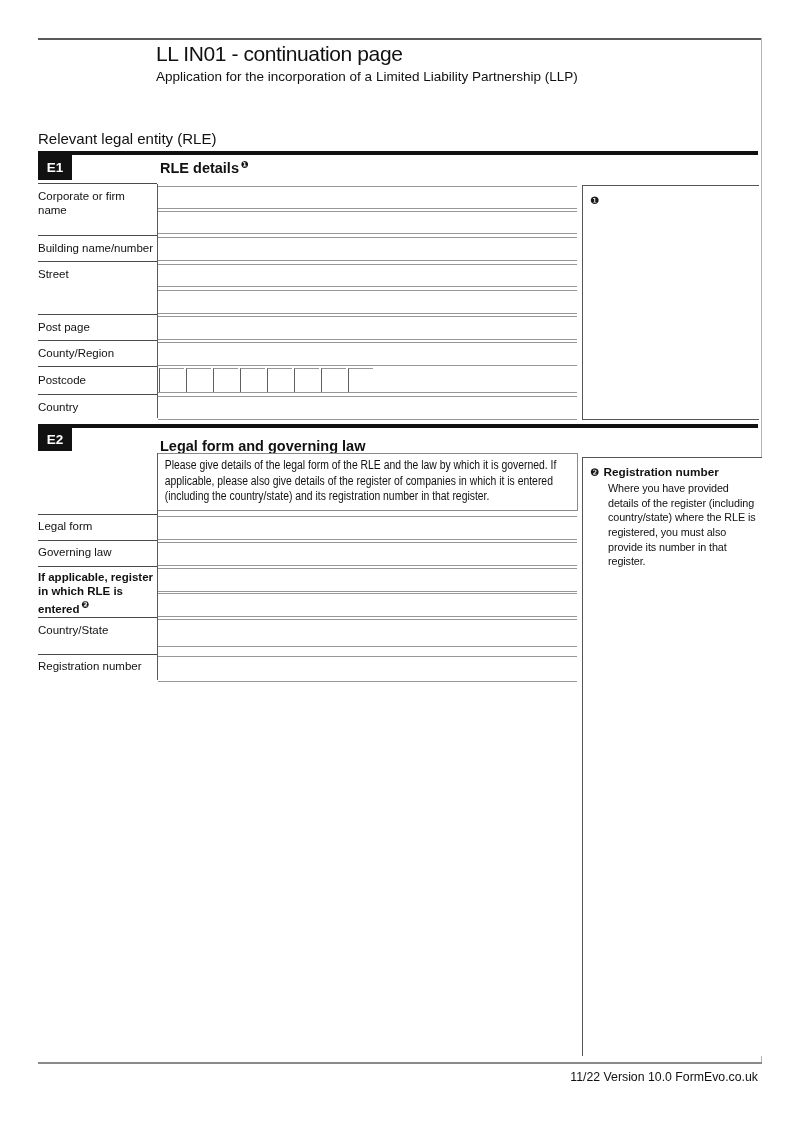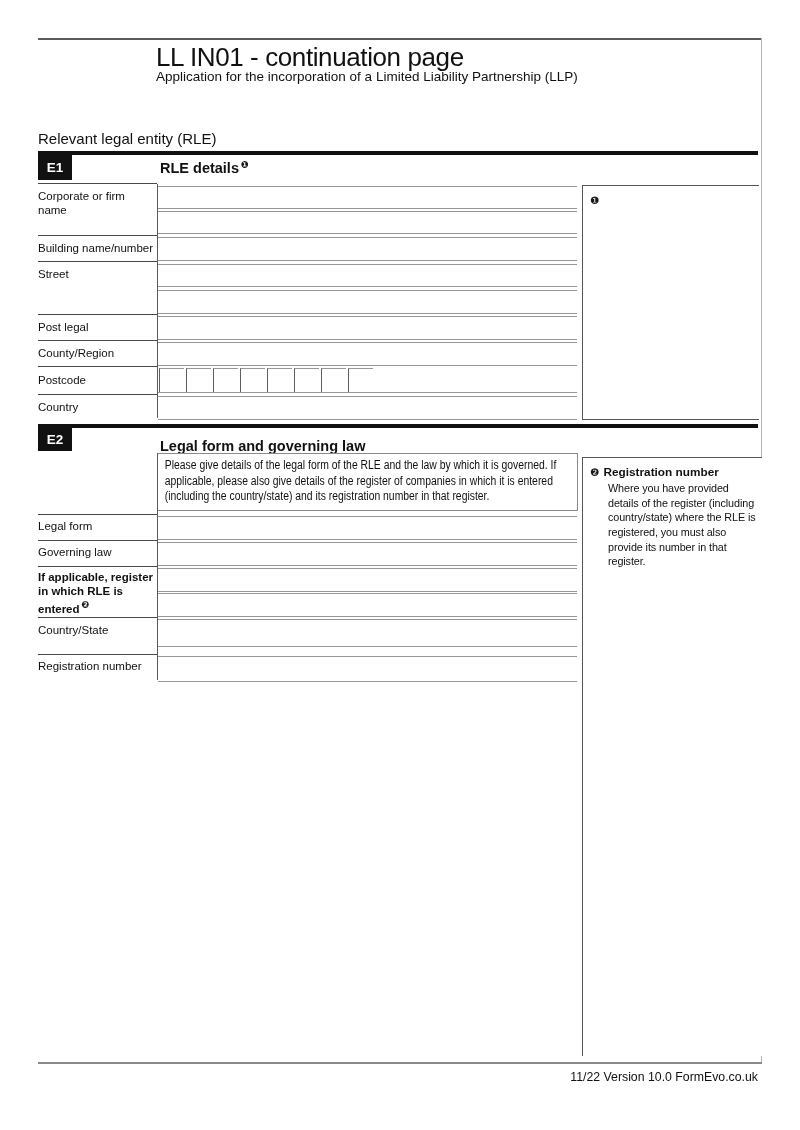--- a/index.html
+++ b/index.html
@@ -6,21 +6,21 @@
   .page {
     position:relative; width:800px; height:1130px; background:#ffffff;
     font-family:"Liberation Sans","DejaVu Sans",sans-serif; color:#1a1a1a;
     overflow:hidden;
   }
   
   .top-rule    { position:absolute; left:38px; top:38px;  width:724px; border-top:2px solid #5a5a5a; }
   .right-rule  { position:absolute; left:761px; top:38px; height:1025px; border-left:1px solid #b4b4b4; }
   .bottom-rule { position:absolute; left:38px; top:1062px; width:724px; border-top:2px solid #8a8a8a; }
 
-  .title    { position:absolute; left:156px; top:42px;  font-size:26px; letter-spacing:-0.4px; color:#111; }
+  .title    { position:absolute; left:156px; top:42px;  font-size:21px; letter-spacing:-0.4px; color:#111; }
   .subtitle { position:absolute; left:156px; top:69px;  font-size:13.5px; color:#111; }
   .section-heading { position:absolute; left:38px; top:130px; font-size:15px; font-weight:400; color:#111; }
 
   .bar { position:absolute; left:38px; width:720px; height:4px; background:#111; }
   .tab { position:absolute; left:38px; width:34px; background:#111; color:#fff; font-weight:700;
          font-size:13.5px; display:flex; align-items:center; justify-content:center; }
   .block-heading { position:absolute; left:160px; font-size:14.5px; font-weight:700; color:#111; }
   .sup { font-size:9.5px; vertical-align:5px; margin-left:2px; }
 
   .flabel { position:absolute; left:38px; width:117px; font-size:11.5px; line-height:1.24; color:#111; }
@@ -81,21 +81,21 @@
   <div class="lsep" style="top:235px;"></div>
   <div class="flabel" style="top:241px;">Building name/number</div>
   <div class="fbox" style="top:237px; height:22px;"></div>
 
   <div class="lsep" style="top:261px;"></div>
   <div class="flabel" style="top:267px;">Street</div>
   <div class="fbox" style="top:264px; height:21px;"></div>
   <div class="fbox" style="top:290px; height:22px;"></div>
 
   <div class="lsep" style="top:314px;"></div>
-  <div class="flabel" style="top:320px;">Post legal</div>
+  <div class="flabel" style="top:320px;">Post page</div>
   <div class="fbox" style="top:316px; height:22px;"></div>
 
   <div class="lsep" style="top:340px;"></div>
   <div class="flabel" style="top:346px;">County/Region</div>
   <div class="fbox" style="top:342px; height:22px;"></div>
 
   <div class="lsep" style="top:366px;"></div>
   <div class="flabel" style="top:373px;">Postcode</div>
   <div class="pc-row">
     <div class="pc-cell"></div>

